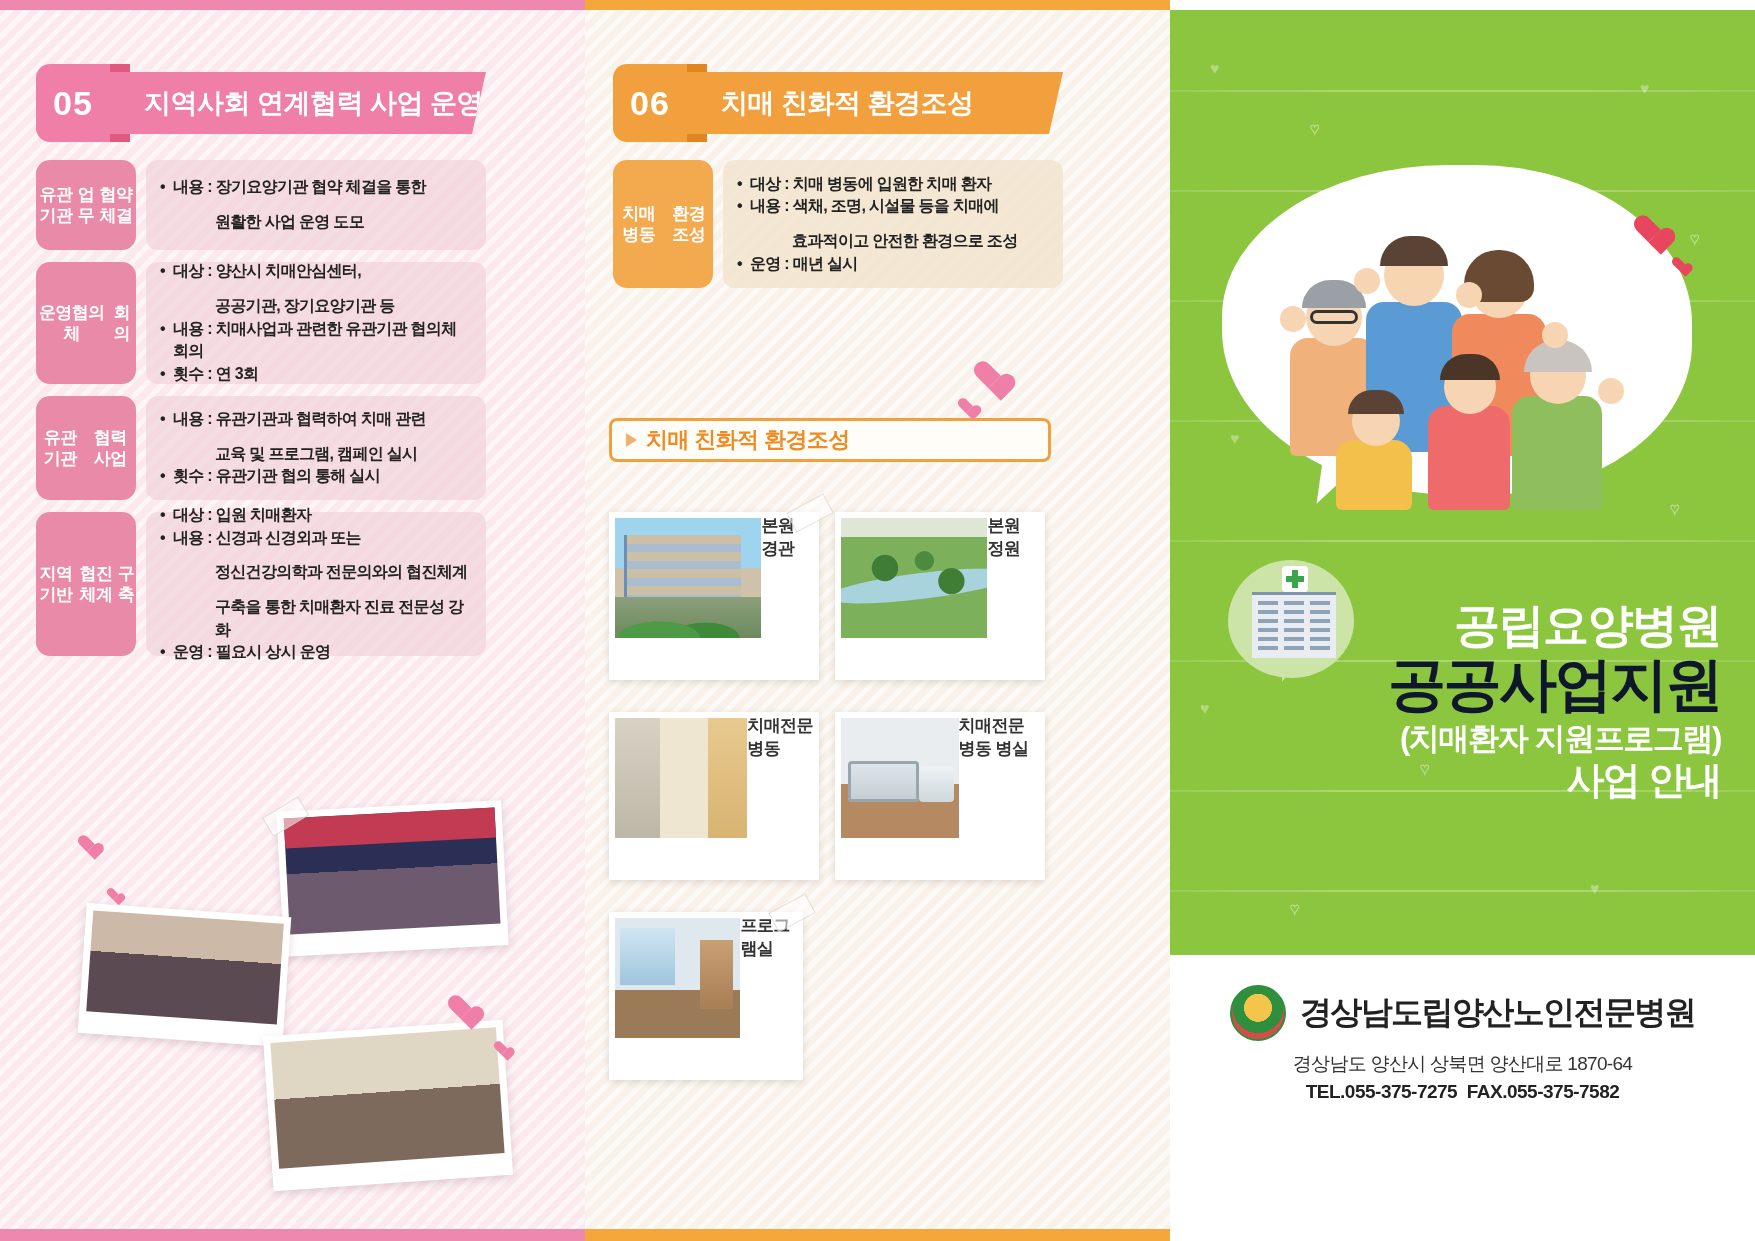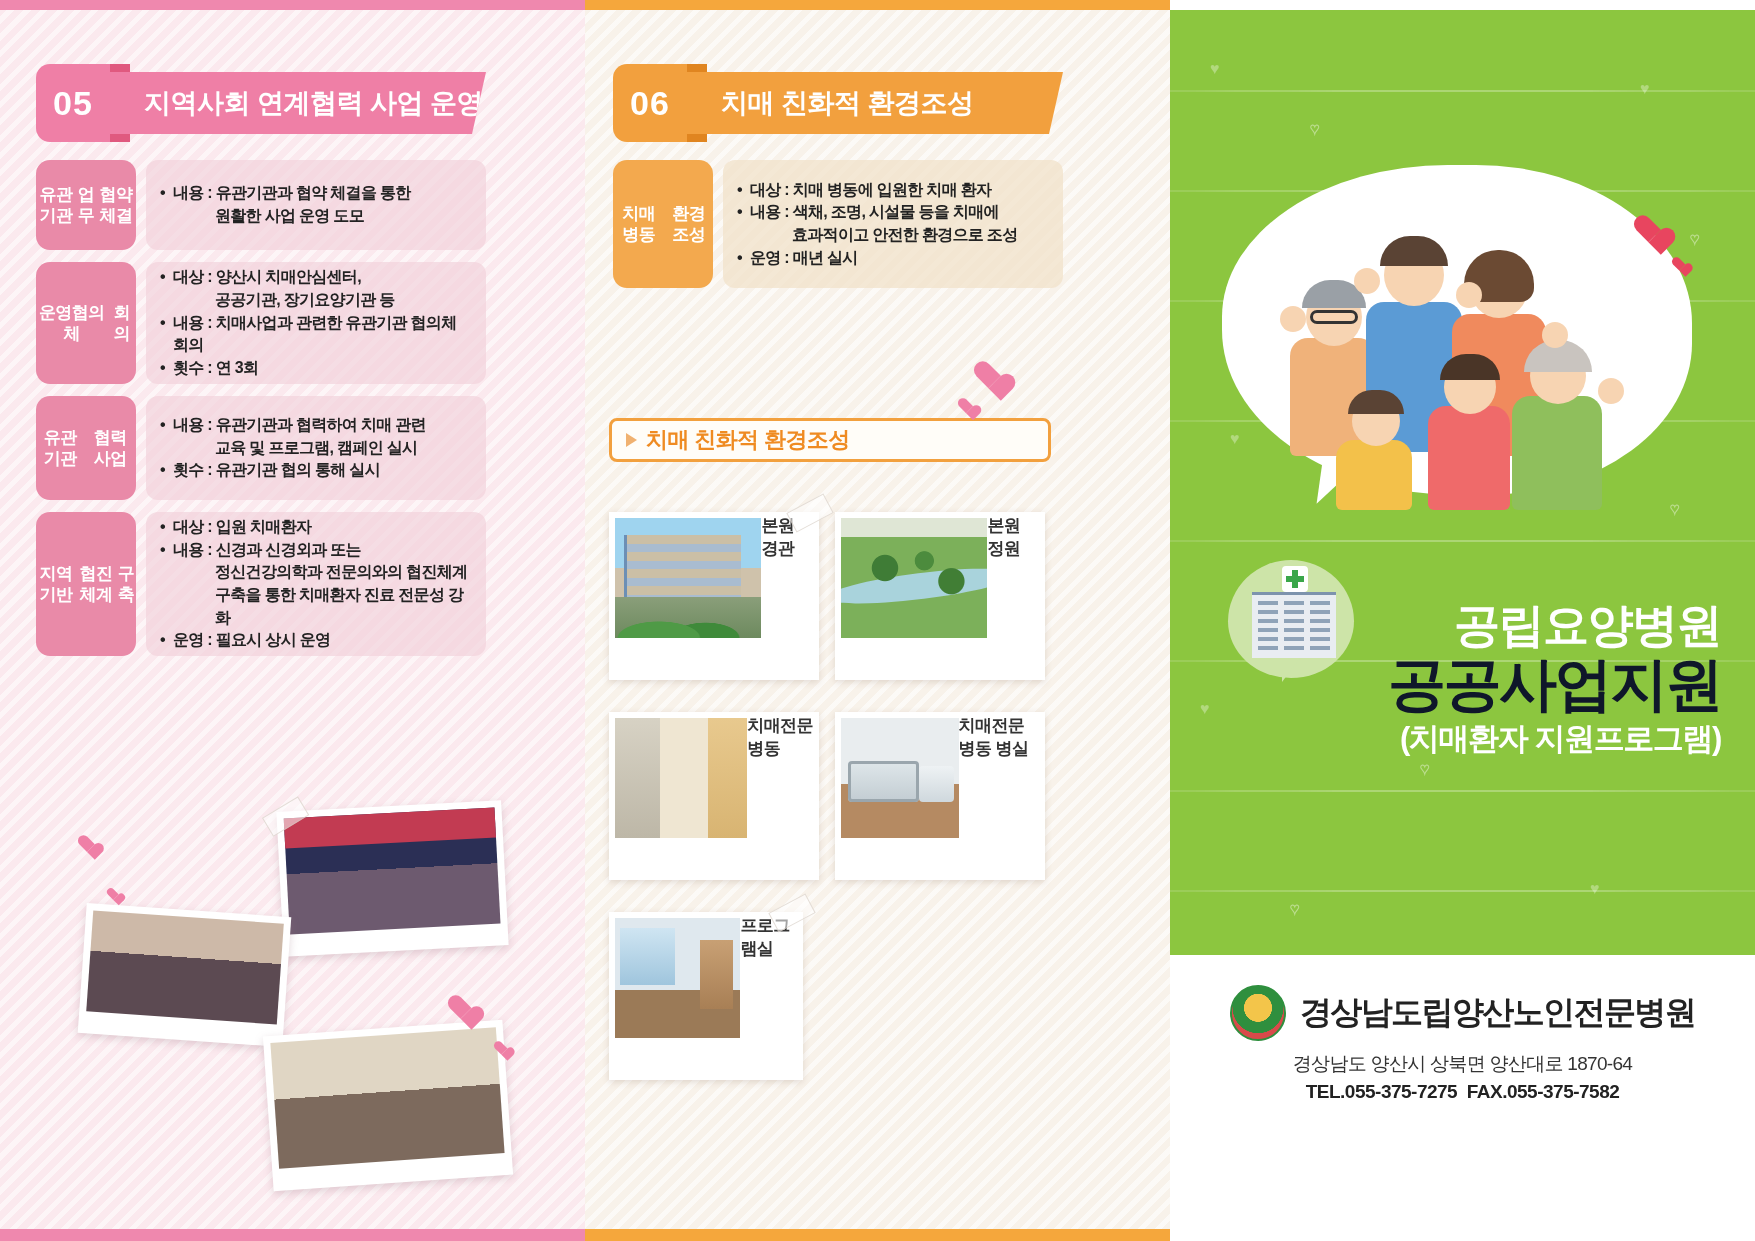--- a/index.html
+++ b/index.html
@@ -94,21 +94,21 @@
     padding: 10px 14px;
   }
   .info-body.pink   { background: rgba(240,206,216,.62); }
   .info-body.orange { background: rgba(241,226,202,.75); }
   .bullet-line {
     font-size: 16px; line-height: 1.42; color: #222;
     font-weight: bold; letter-spacing: -0.7px;
     display: flex;
   }
   .bullet-line .dot { width: 13px; flex: none; }
-  .sub-line { padding-left: 55px; }
+  .sub-line { padding-left: 55px; margin-top: 12px; }
 
   
   .pink-banner {
     position: absolute;
     border: 2px solid #f3b9cb; border-radius: 12px;
     background: #fdf4f7;
     display: flex; align-items: center; justify-content: center;
     color: #ec5f8c; font-size: 24px; font-weight: bold; letter-spacing: -0.5px;
   }
 
@@ -346,21 +346,21 @@
       <div class="info-label pink">
         <span>유관기관</span>
           <br>
         <span>업무</span>
           <br>
         <span>협약체결</span>
       </div>
       <div class="info-body pink">
         <div class="bullet-line">
             <span class="dot">•</span>
-            <span>내용 : 유관기관과 협약 체결을 통한</span>
+            <span>내용 : 장기요양기관 협약 체결을 통한</span>
           </div>
         <div class="bullet-line sub-line">
             <span>원활한 사업 운영 도모</span>
           </div>
       </div>
     </div>
 
     <div class="info-row" style="left:36px; top:262px; width:450px; height:122px;">
       <div class="info-label pink">
         <span>운영협의체</span>
@@ -600,20 +600,21 @@
         <div class="col" style="left:6px;"></div>
         <div class="col" style="left:32px;"></div>
         <div class="col" style="left:58px;"></div>
       </div>
       <div class="hosp-cross"></div>
 
       <div class="green-titles">
         <div class="gt1">공립요양병원</div>
         <div class="gt2">공공사업지원</div>
         <div class="gt3">(치매환자 지원프로그램)</div>
+        <div class="gt4">사업 안내</div>
       </div>
     </div>
 
     <div class="footer">
       <div class="footer-row">
         <div class="emblem"></div>
         <div class="footer-name">경상남도립양산노인전문병원</div>
       </div>
       <div class="footer-addr">경상남도 양산시 상북면 양산대로 1870-64</div>
       <div class="footer-tel">

